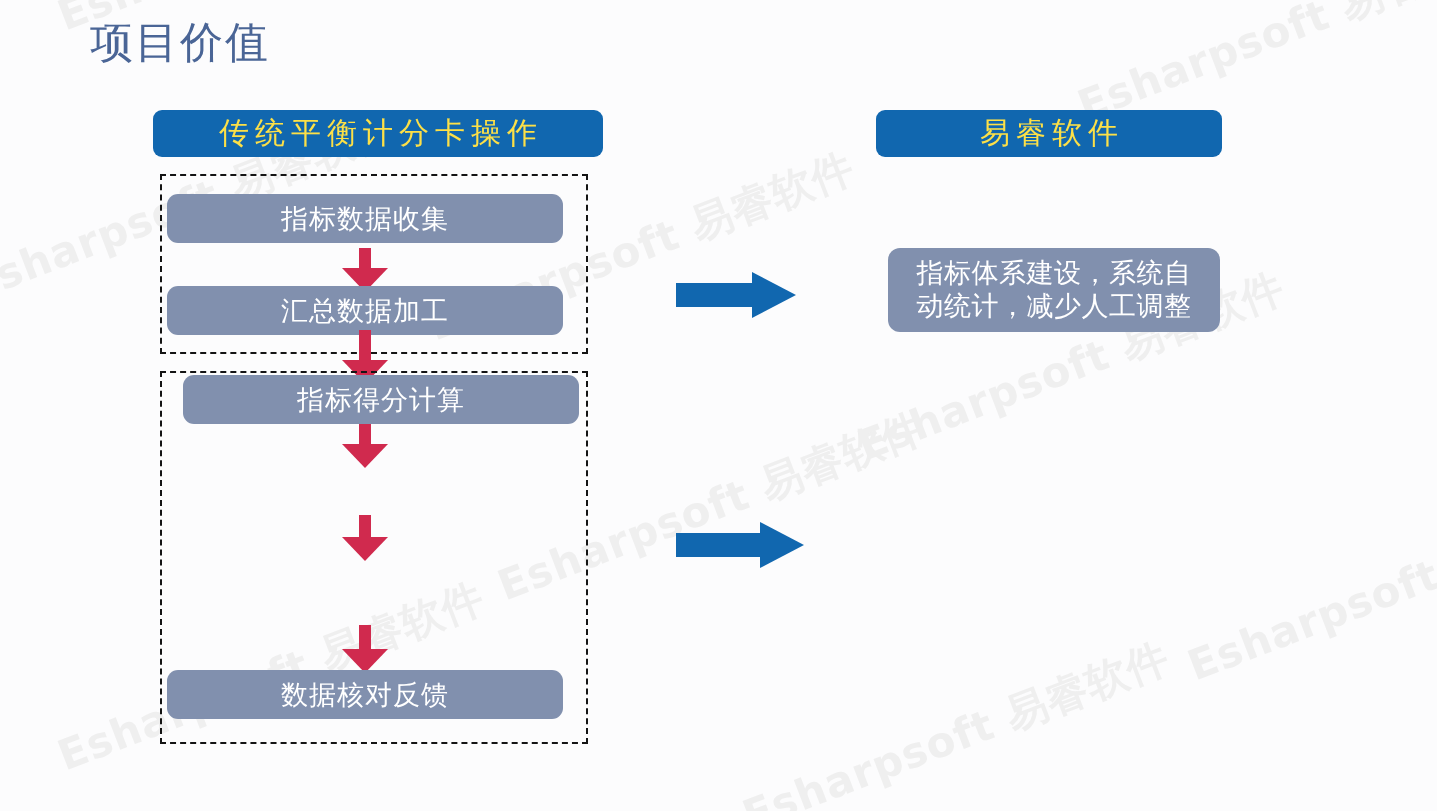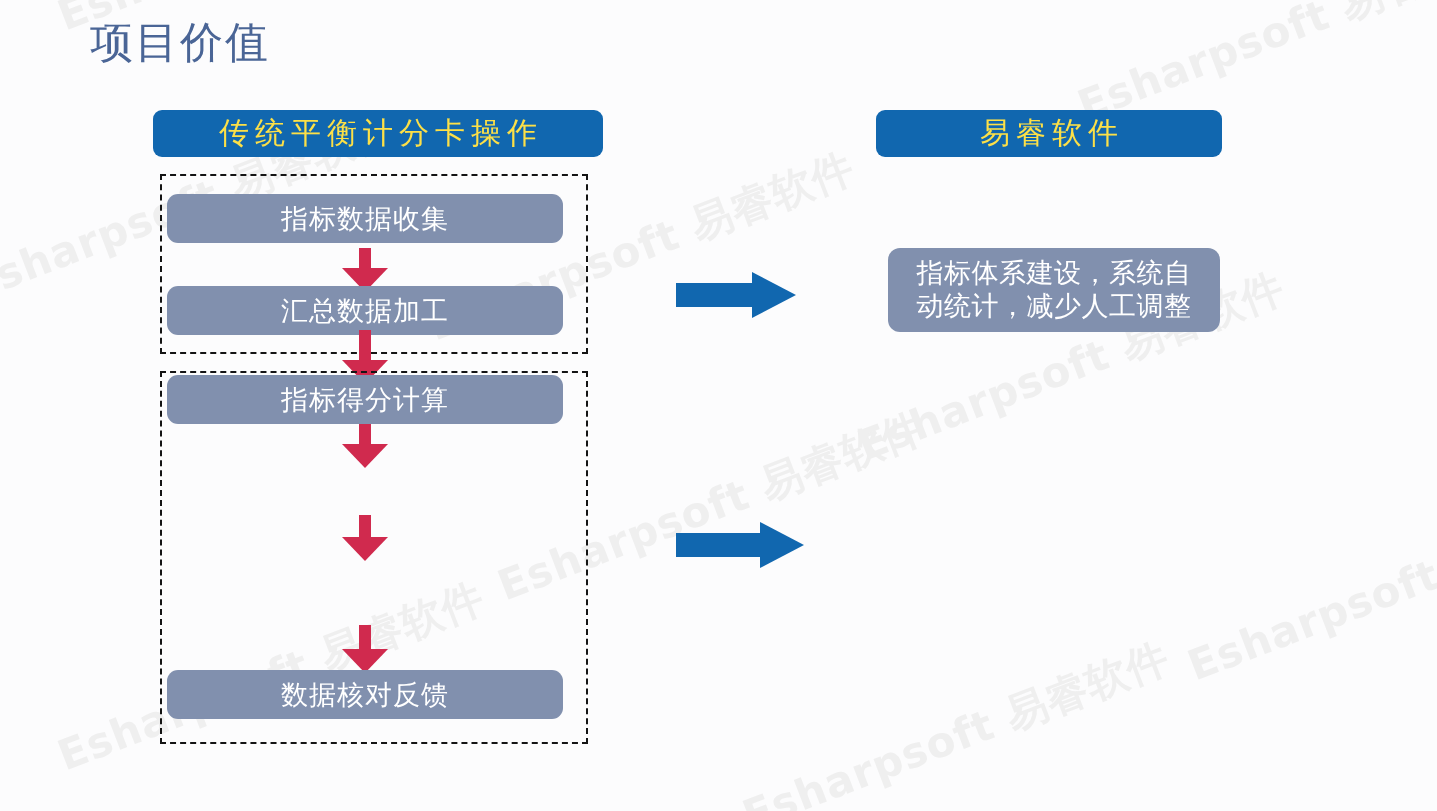--- a/index.html
+++ b/index.html
@@ -198,21 +198,21 @@
 
   <div class="step-box left-box" style="top:286px;">汇总数据加工</div>
 
   <div class="red-arrow" style="left:342px; top:330px; height:56px;">
     <div class="shaft" style="height:34px;"></div>
     <div class="head" style="top:30px;"></div>
   </div>
 
   <div class="dashed-group" id="group-two"></div>
 
-  <div class="step-box left-box" style="top:375px;">指标得分计算</div>
+  <div class="step-box left-box" style="top:375px;margin-left:16px;">指标得分计算</div>
 
   <div class="red-arrow" style="left:342px; top:424px; height:44px;">
     <div class="shaft" style="height:24px;"></div>
     <div class="head" style="top:20px;"></div>
   </div>
 
 
   <div class="red-arrow" style="left:342px; top:515px; height:48px;">
     <div class="shaft" style="height:26px;"></div>
     <div class="head" style="top:22px;"></div>

